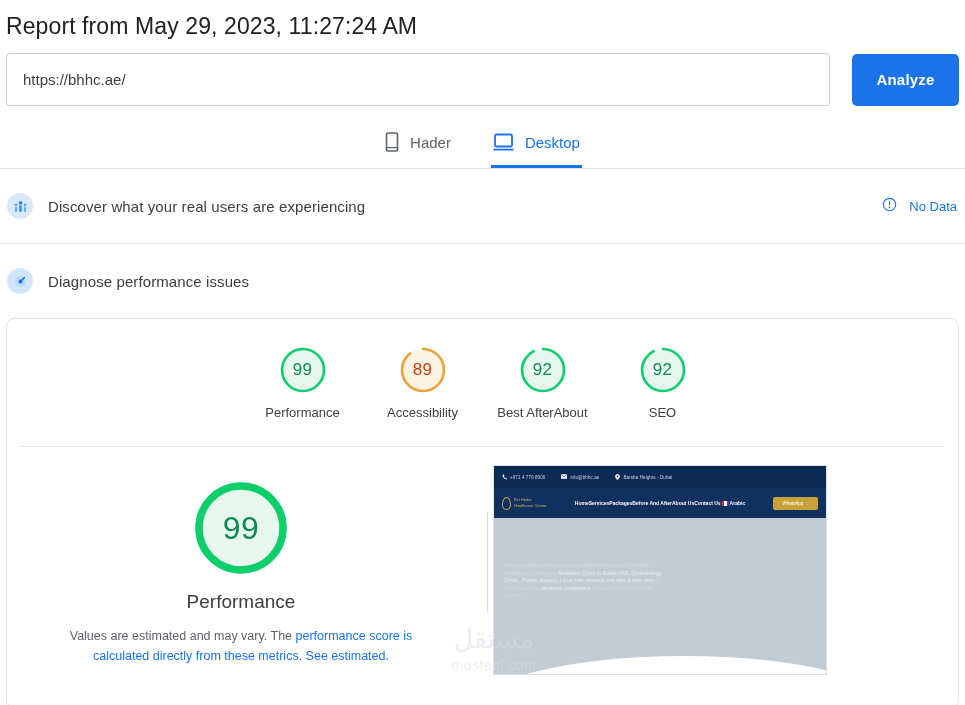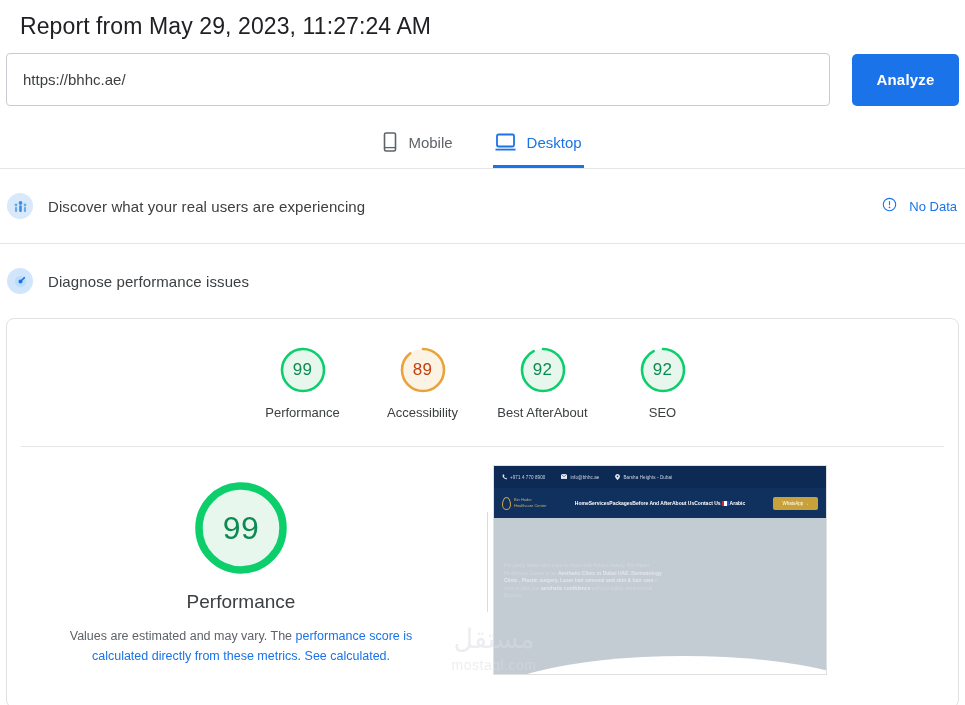--- a/index.html
+++ b/index.html
@@ -10,21 +10,21 @@
     color: #202124;
     overflow: hidden;
   }
 
   
   .page-title {
     font-size: 23px;
     font-weight: 400;
     letter-spacing: .1px;
     color: #202124;
-    padding: 13px 0 0 20px;
+    padding: 13px 0 0 6px;
   }
 
   .url-row {
     display: flex;
     align-items: center;
     gap: 22px;
     padding: 13px 6px 0 6px;
   }
   .url-input {
     flex: 1;
@@ -311,21 +311,21 @@
 </div>
 
 <div class="tabs">
   <div class="tab">
     <span>
       <svg width="14" height="20" viewBox="0 0 14 20" fill="none">
         <rect x="1.5" y="1" width="11" height="18" rx="1.6" stroke="#5f6368" stroke-width="1.6"></rect>
         <line x1="1.5" y1="15.6" x2="12.5" y2="15.6" stroke="#5f6368" stroke-width="1.3"></line>
       </svg>
     </span>
-    <span>Mobile</span>
+    <span>Hader</span>
   </div>
   <div class="tab active">
     <span>
       <svg width="21" height="18" viewBox="0 0 21 18" fill="none">
         <rect x="2" y="1.5" width="17" height="12" rx="1.4" stroke="#1a73e8" stroke-width="1.8"></rect>
         <line x1="0.5" y1="16.6" x2="20.5" y2="16.6" stroke="#1a73e8" stroke-width="1.8"></line>
       </svg>
     </span>
     <span>Desktop</span>
   </div>
@@ -423,21 +423,21 @@
     <div class="big-left">
       <div class="big-ring">
         <svg width="98" height="98" viewBox="0 0 98 98">
           <circle cx="49" cy="49" r="42" fill="#e8f7ee"></circle>
           <circle cx="49" cy="49" r="42" fill="none" stroke="#0cce6b" stroke-width="7.5" stroke-dasharray="261.2 263.9" stroke-linecap="round"></circle>
         </svg>
         <div class="big-val">99</div>
       </div>
       <div class="big-label">Performance</div>
       <div class="big-note">
-        <span>Values are estimated and may vary. The </span><a>performance score is calculated directly from these metrics.</a><span> </span><a>See calculated.</a>
+        <span>Values are estimated and may vary. The </span><a>performance score is calculated directly from these metrics.</a><span> </span><a>See estimated.</a>
       </div>
     </div>
 
     <div class="vline"></div>
 
     <div class="thumb-wrap">
 
       <div class="site-topbar">
         <span class="ti">
           <span>

